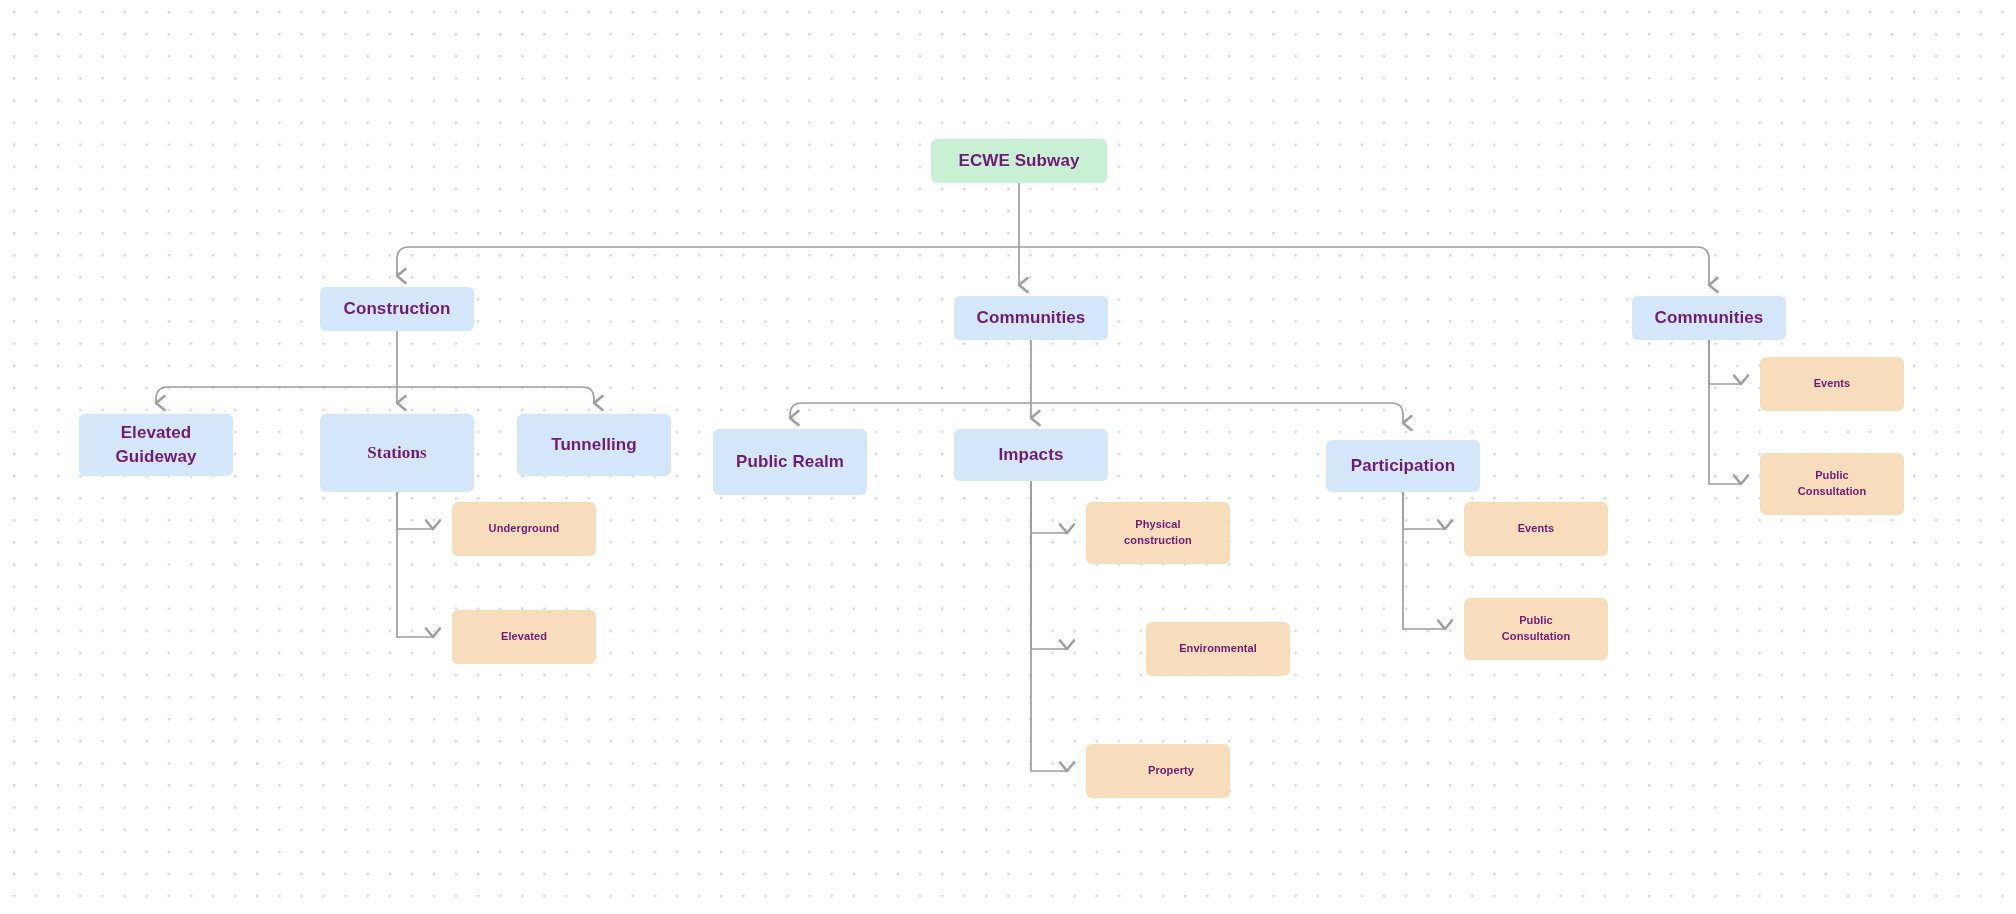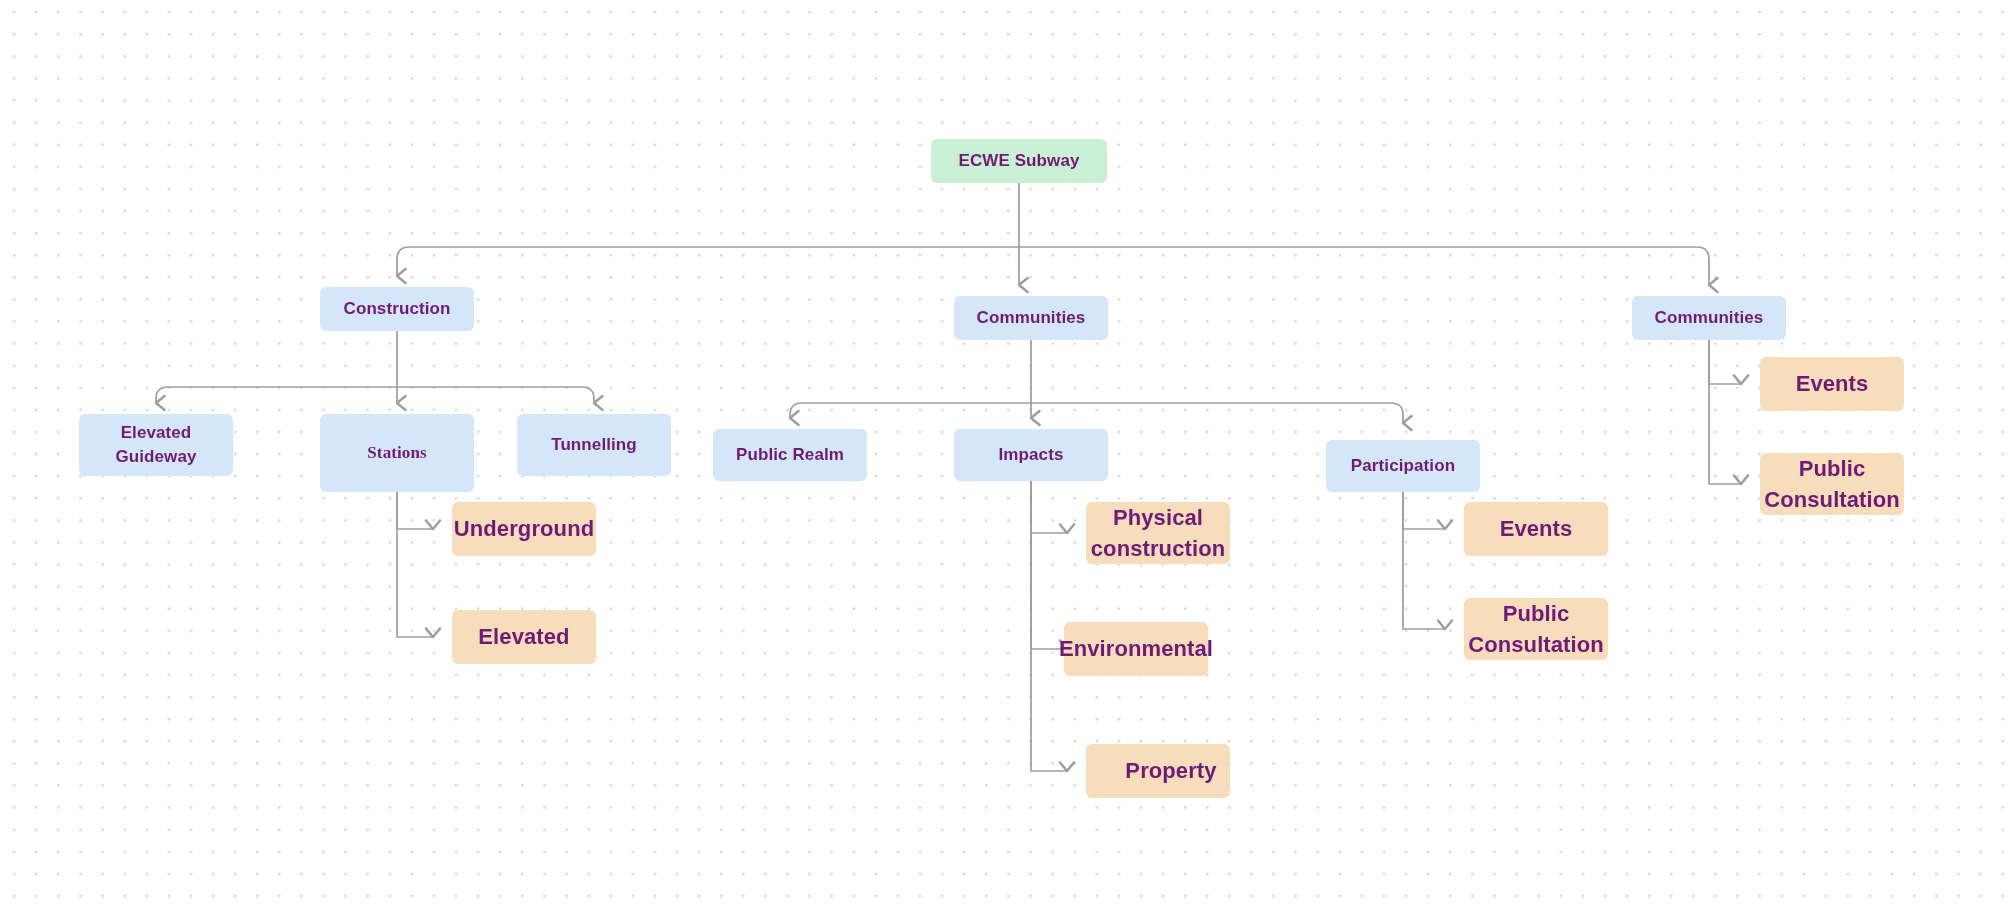--- a/index.html
+++ b/index.html
@@ -45,21 +45,21 @@
   .node.root {
     background: #c9efd4;
     font-size: 17px;
   }
   .node.blue {
     background: #d4e7fa;
     font-size: 17px;
   }
   .node.orange {
     background: #f8ddbc;
-    font-size: 22px;
+    font-size: 11px;
   }
   .node-label {
     display: block;
     white-space: pre-line;
   }
 </style>
 </head>
 <body>
 
 <div id="canvas">
@@ -125,21 +125,21 @@
   </div>
 
   <div class="node blue" style="left:320px; top:414px; width:154px; height:78px;font-family:Liberation Serif, serif;">
     <span class="node-label">Stations</span>
   </div>
 
   <div class="node blue" style="left:517px; top:414px; width:154px; height:62px;justify-content:center;">
     <span class="node-label">Tunnelling</span>
   </div>
 
-  <div class="node blue" style="left:713px; top:429px; width:154px; height:52px;">
+  <div class="node blue" style="left:713px; top:429px; width:154px; height:66px;">
     <span class="node-label">Public Realm</span>
   </div>
 
   <div class="node blue" style="left:954px; top:429px; width:154px; height:52px;">
     <span class="node-label">Impacts</span>
   </div>
 
   <div class="node blue" style="left:1326px; top:440px; width:154px; height:52px;">
     <span class="node-label">Participation</span>
   </div>
@@ -159,21 +159,21 @@
 
   <div class="node orange" style="left:452px; top:610px; width:144px; height:54px;">
     <span class="node-label">Elevated</span>
   </div>
 
   <div class="node orange" style="left:1086px; top:502px; width:144px; height:62px;">
     <span class="node-label">Physical
 construction</span>
   </div>
 
-  <div class="node orange" style="left:1064px; top:622px; width:144px; height:54px;">
+  <div class="node orange" style="left:1146px; top:622px; width:144px; height:54px;">
     <span class="node-label">Environmental</span>
   </div>
 
   <div class="node orange" style="left:1086px; top:744px; width:144px; height:54px;padding-left:32px;">
     <span class="node-label">Property</span>
   </div>
 
   <div class="node orange" style="left:1464px; top:502px; width:144px; height:54px;">
     <span class="node-label">Events</span>
   </div>

